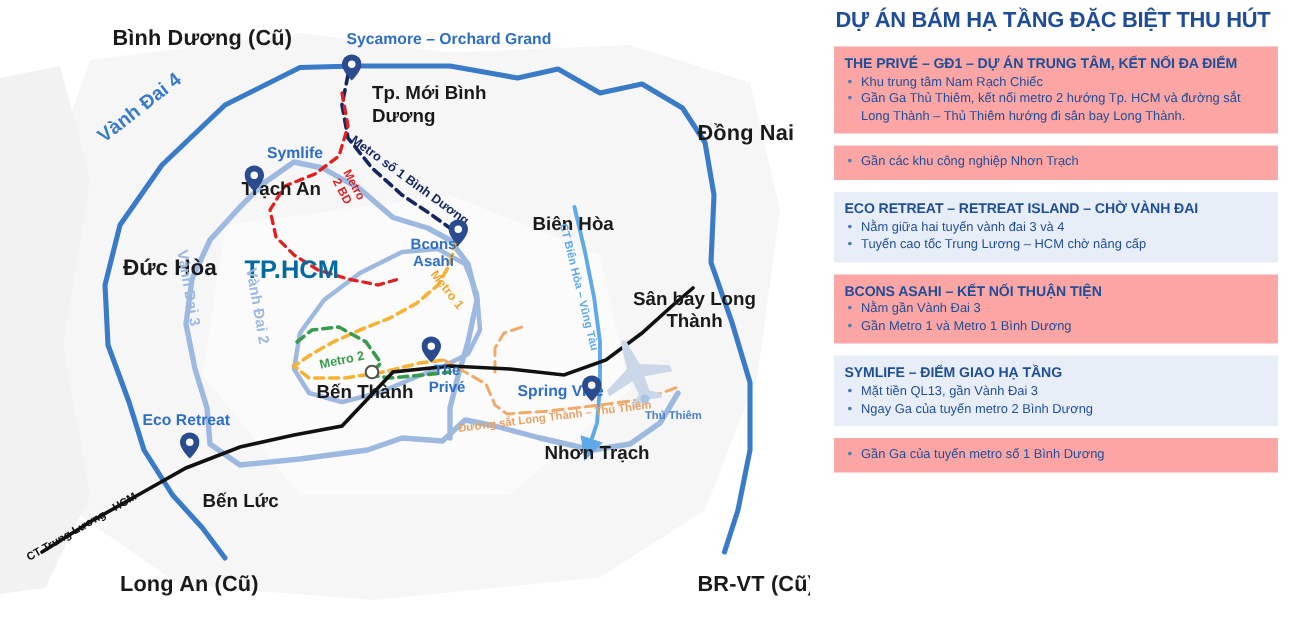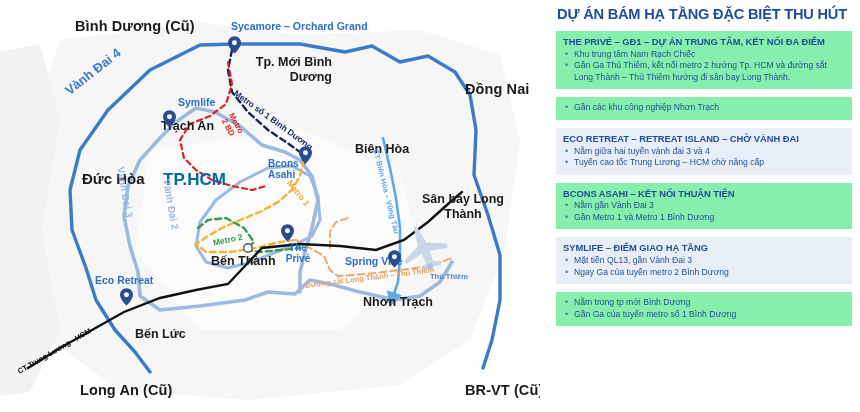--- a/index.html
+++ b/index.html
@@ -28,21 +28,21 @@
   .vd3{font-weight:bold;font-size:10px;color:#9db9e0;}
   .vd2{font-weight:bold;font-size:10px;color:#9db9e0;}
 
   .pin{position:absolute;width:13px;height:18px;}
 
   
   #side{position:absolute;left:540px;top:0;width:320px;height:412px;background:#fff;}
   #side-title{position:absolute;left:14px;top:6px;width:296px;text-align:center;
      font-weight:bold;font-size:14.6px;color:#1f4e96;letter-spacing:-.2px;}
   #cards{position:absolute;left:16px;top:31px;width:296px;}
-  .card{background:#86efac;padding:5px 7px 6px 7px;margin-bottom:8px;}
+  .card{background:#fca5a5;padding:5px 7px 6px 7px;margin-bottom:8px;}
   .card.alt{background:#e8eef7;}
   .card-title{font-weight:bold;font-size:9.4px;color:#1f4e96;line-height:1.25;margin-bottom:1px;letter-spacing:-.05px;}
   .bullets{margin:0;padding:0;list-style:none;}
   .bullets li{position:relative;padding-left:11px;font-size:8.6px;color:#1f4e96;line-height:1.34;}
   .bullets li:before{content:"•";position:absolute;left:2px;top:-1px;font-size:9px;color:#4a7ab5;}
 </style>
 </head>
 <body>
 
 <div id="root">
@@ -110,32 +110,32 @@
 
     <div class="maplabel tphcm" style="left:163px;top:170px;">TP.HCM</div>
 
     <div class="maplabel city2" style="left:161px;top:119px;">Trạch An</div>
     <div class="maplabel city" style="left:82px;top:170px;">Đức Hòa</div>
     <div class="maplabel city2" style="left:355px;top:142px;">Biên Hòa</div>
     <div class="maplabel city2" style="left:211px;top:254px;">Bến Thành</div>
     <div class="maplabel city2" style="left:135px;top:327px;">Bến Lức</div>
     <div class="maplabel city2" style="left:363px;top:295px;">Nhơn Trạch</div>
 
-    <div class="maplabel city2" style="left:248px;top:55px;text-align:right;width:84px;line-height:1.18;">
+    <div class="maplabel city2" style="left:248px;top:55px;text-align:left;width:84px;line-height:1.18;">
       <span>Tp. Mới Bình</span><br>
       <span>Dương</span>
     </div>
     <div class="maplabel city2" style="left:420px;top:192px;text-align:center;width:86px;line-height:1.18;">
       <span>Sân bay Long</span><br>
       <span>Thành</span>
     </div>
 
     <div class="maplabel projname" style="left:231px;top:21px;">Sycamore – Orchard Grand</div>
     <div class="maplabel projname" style="left:178px;top:97px;">Symlife</div>
-    <div class="maplabel projname2" style="left:268px;top:159px;text-align:left;width:42px;">Bcons<br>Asahi</div>
+    <div class="maplabel projname2" style="left:268px;top:159px;text-align:center;width:42px;">Bcons<br>Asahi</div>
     <div class="maplabel projname2" style="left:280px;top:243px;text-align:center;width:36px;">The<br>Privé</div>
     <div class="maplabel projname" style="left:345px;top:256px;">Spring Ville</div>
     <div class="maplabel projname" style="left:95px;top:275px;">Eco Retreat</div>
     <div class="maplabel" style="left:430px;top:272px;font-size:7.5px;font-weight:bold;color:#4a7fc9;">Thủ Thiêm</div>
 
     <div class="maplabel vd4" style="left:62px;top:86px;transform:rotate(-38deg);transform-origin:left top;">Vành Đai 4</div>
     <div class="maplabel vd3" style="left:126px;top:166px;transform:rotate(80deg);transform-origin:left top;">Vành Đai 3</div>
     <div class="maplabel vd2" style="left:172px;top:178px;transform:rotate(80deg);transform-origin:left top;">Vành Đai 2</div>
     <div class="maplabel metro1bd" style="left:238px;top:88px;transform:rotate(36deg);transform-origin:left top;">Metro số 1 Bình Dương</div>
     <div class="maplabel metrobd" style="left:234px;top:112px;transform:rotate(62deg);transform-origin:left top;text-align:center;line-height:1.1;">Metro<br>2 BD</div>
@@ -208,21 +208,20 @@
       <div class="card alt">
         <div class="card-title">SYMLIFE – ĐIỂM GIAO HẠ TẦNG</div>
         <ul class="bullets">
           <li>Mặt tiền QL13, gần Vành Đai 3</li>
           <li>Ngay Ga của tuyến metro 2 Bình Dương</li>
         </ul>
       </div>
 
       <div class="card">
         <ul class="bullets">
-          <li>Nằm trong tp mới Bình Dương</li>
           <li>Gần Ga của tuyến metro số 1 Bình Dương</li>
         </ul>
       </div>
 
     </div>
   </div>
 
 </div>
 
 </body></html>

